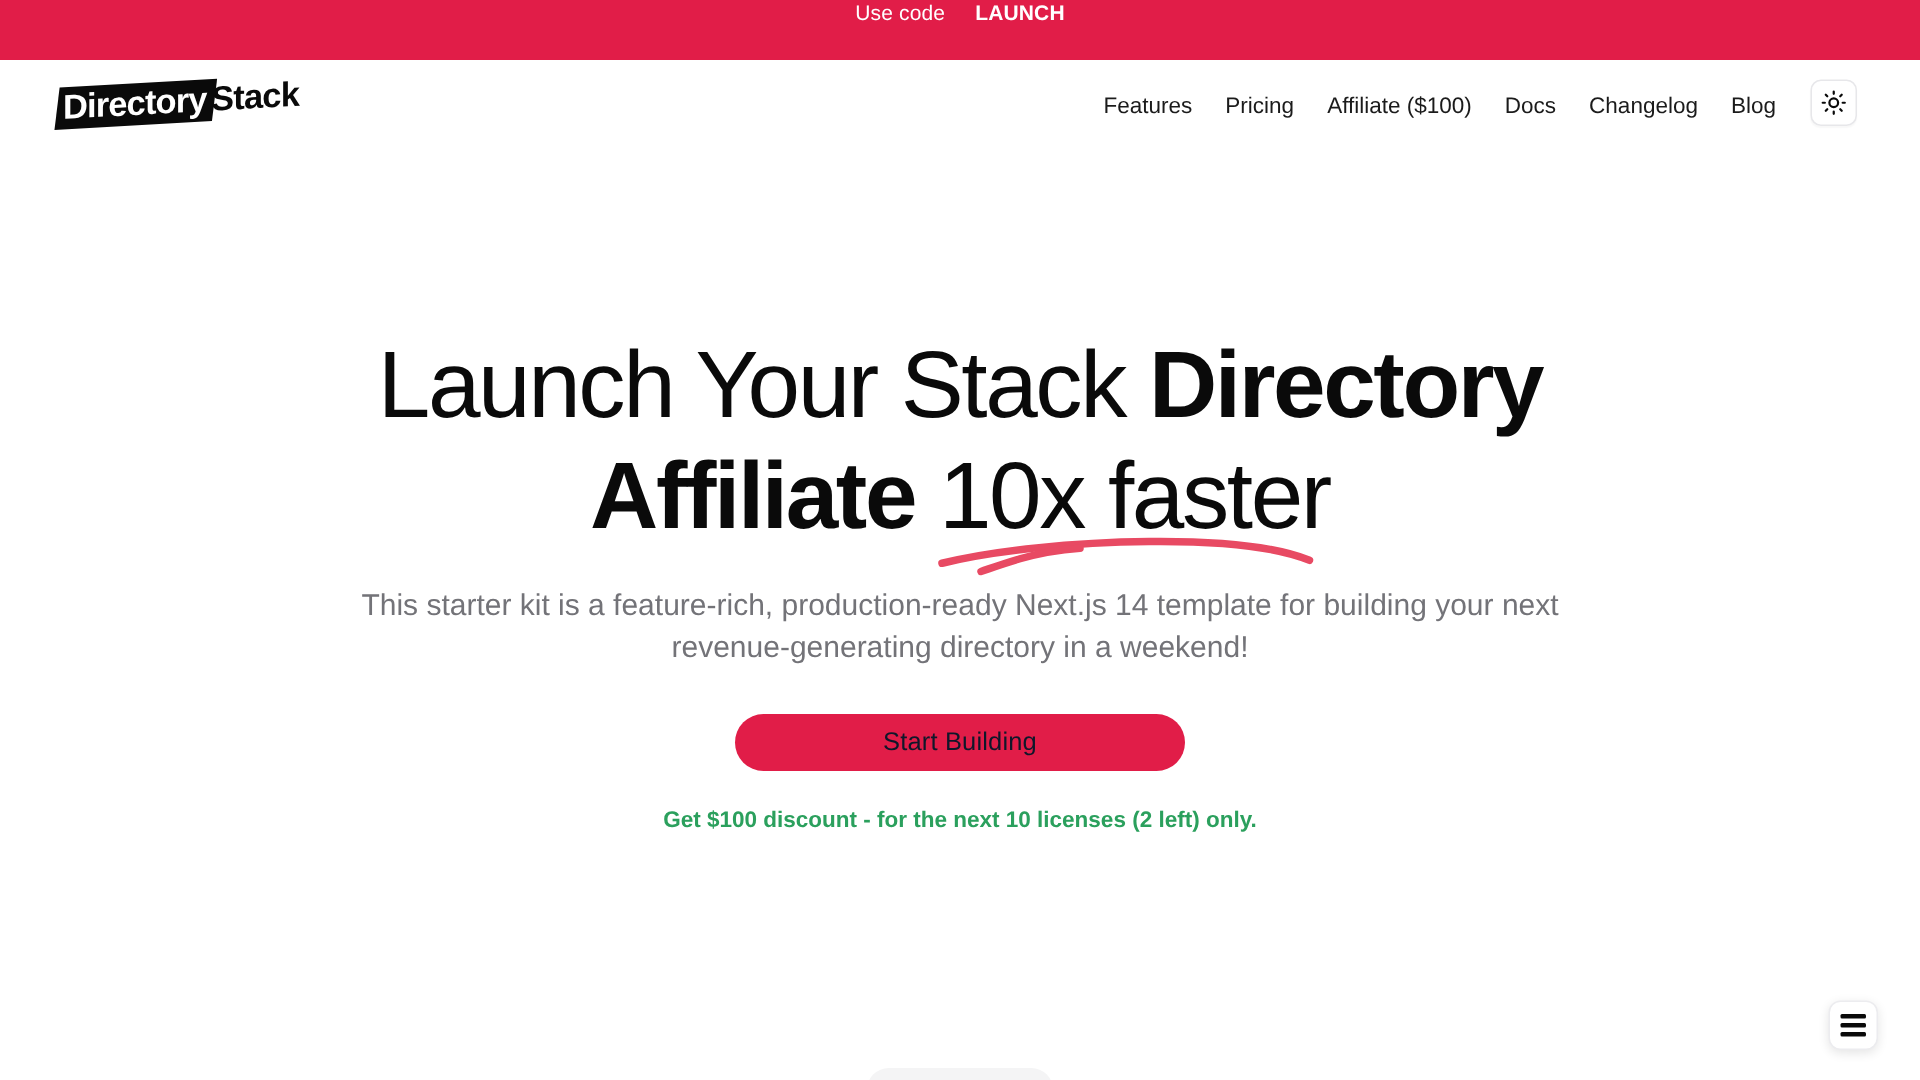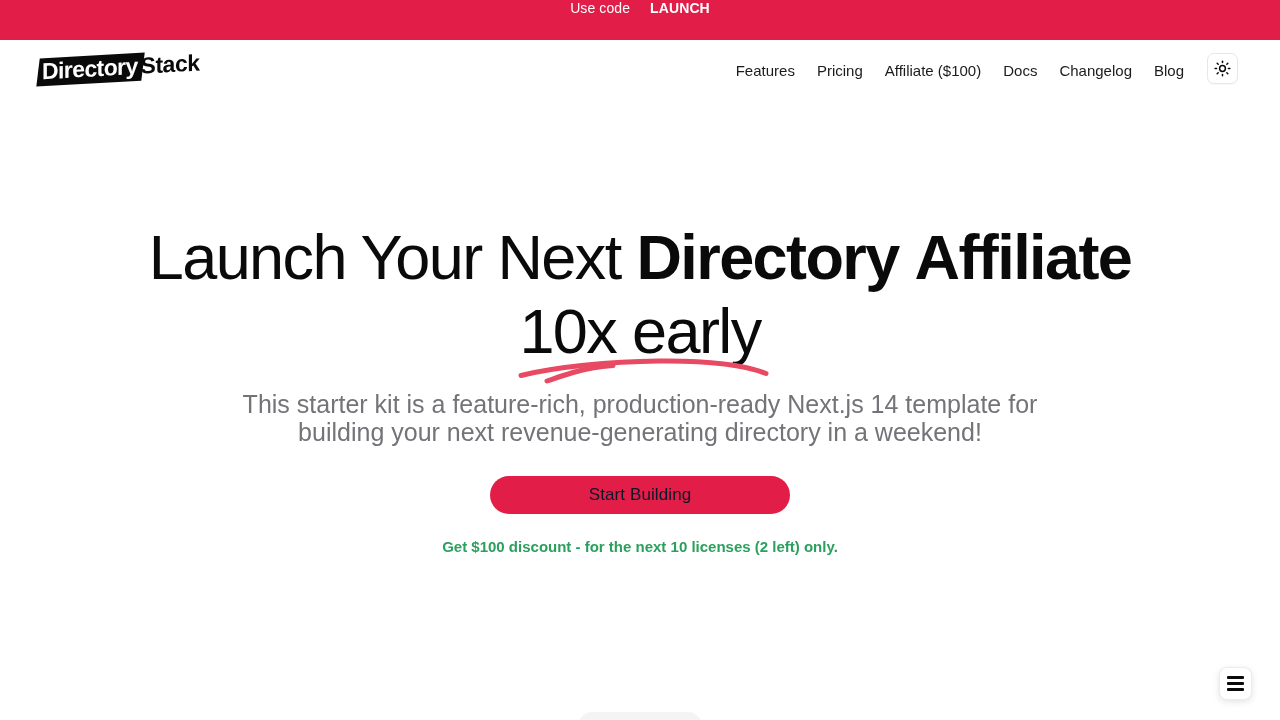--- a/index.html
+++ b/index.html
@@ -129,21 +129,21 @@
     left: -6px;
     bottom: -16px;
     width: 258px;
     height: 34px;
     pointer-events: none;
   }
 
   .hero-sub {
     margin: 22px auto 16px;
     max-width: 830px;
-    font-size: 25px;
+    font-size: 20px;
     line-height: 28px;
     color: #737378;
     font-weight: 400;
   }
 
   .cta-wrap { margin-top: 30px; }
   .cta-button {
     display: inline-flex;
     align-items: center;
     justify-content: center;
@@ -249,22 +249,22 @@
         <line x1="4.5" y1="19.5" x2="5.9" y2="18.1"></line>
         <line x1="18.1" y1="5.9" x2="19.5" y2="4.5"></line>
       </svg>
     </button>
   </nav>
 </header>
 
 <main class="hero">
 
   <h1 class="hero-title">
-    <span>Launch Your Next </span><span class="bold">Directory</span>
-    <span class="bold">Affiliate </span><span class="u-wrap"><span>10x early</span><svg class="swoosh" viewBox="0 0 258 34" fill="none">
+    <span>Launch Your Stack </span><span class="bold">Directory</span>
+    <span class="bold">Affiliate </span><span class="u-wrap"><span>10x faster</span><svg class="swoosh" viewBox="0 0 258 34" fill="none">
           <path d="M8 25.5C42 17 96 11.5 146 11C196 10.5 232 15 253 23.5" stroke="#e84a63" stroke-width="5" stroke-linecap="round"></path>
           <path d="M100 15.5C86 16.5 72 19 60 22.5C48 26 40 29 34 31" stroke="#e84a63" stroke-width="5" stroke-linecap="round"></path>
         </svg></span>
   </h1>
 
   <p class="hero-sub">This starter kit is a feature-rich, production-ready Next.js 14 template for building your next revenue-generating directory in a weekend!</p>
 
   <div class="cta-wrap">
     <button class="cta-button">Start Building</button>
   </div>

